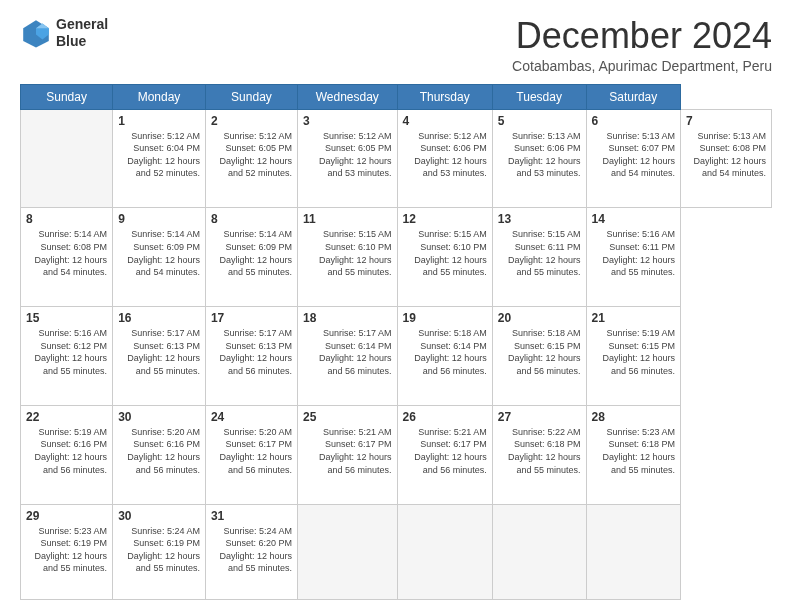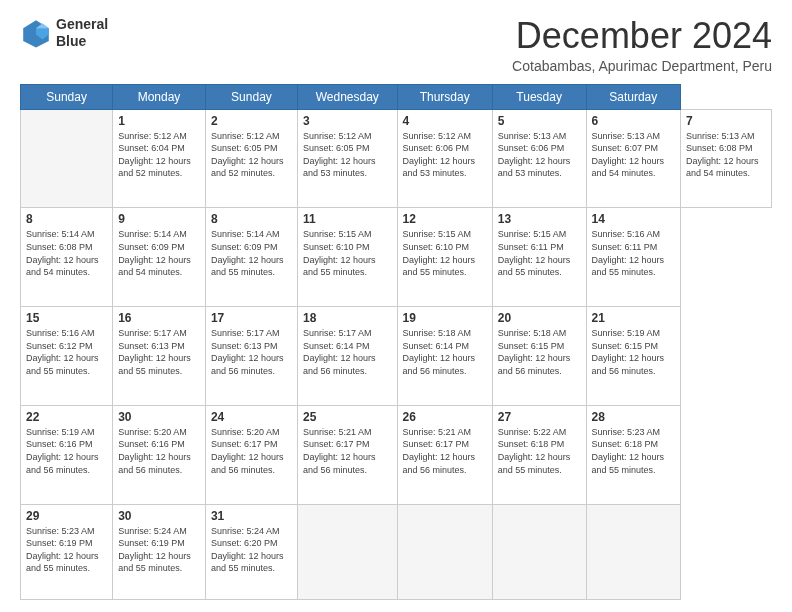--- a/index.html
+++ b/index.html
@@ -82,20 +82,21 @@
       font-size: 12px;
       font-weight: bold;
       color: #333;
       display: block;
       margin-bottom: 2px;
     }
     .day-info {
       font-size: 9px;
       color: #444;
       line-height: 1.4;
+      text-align: right;
     }
     .calendar tbody tr:last-child td {
       height: 65px;
       margin-left: 16px;
     }
   </style>
 </head>
 <body>
 
 <div class="page">

